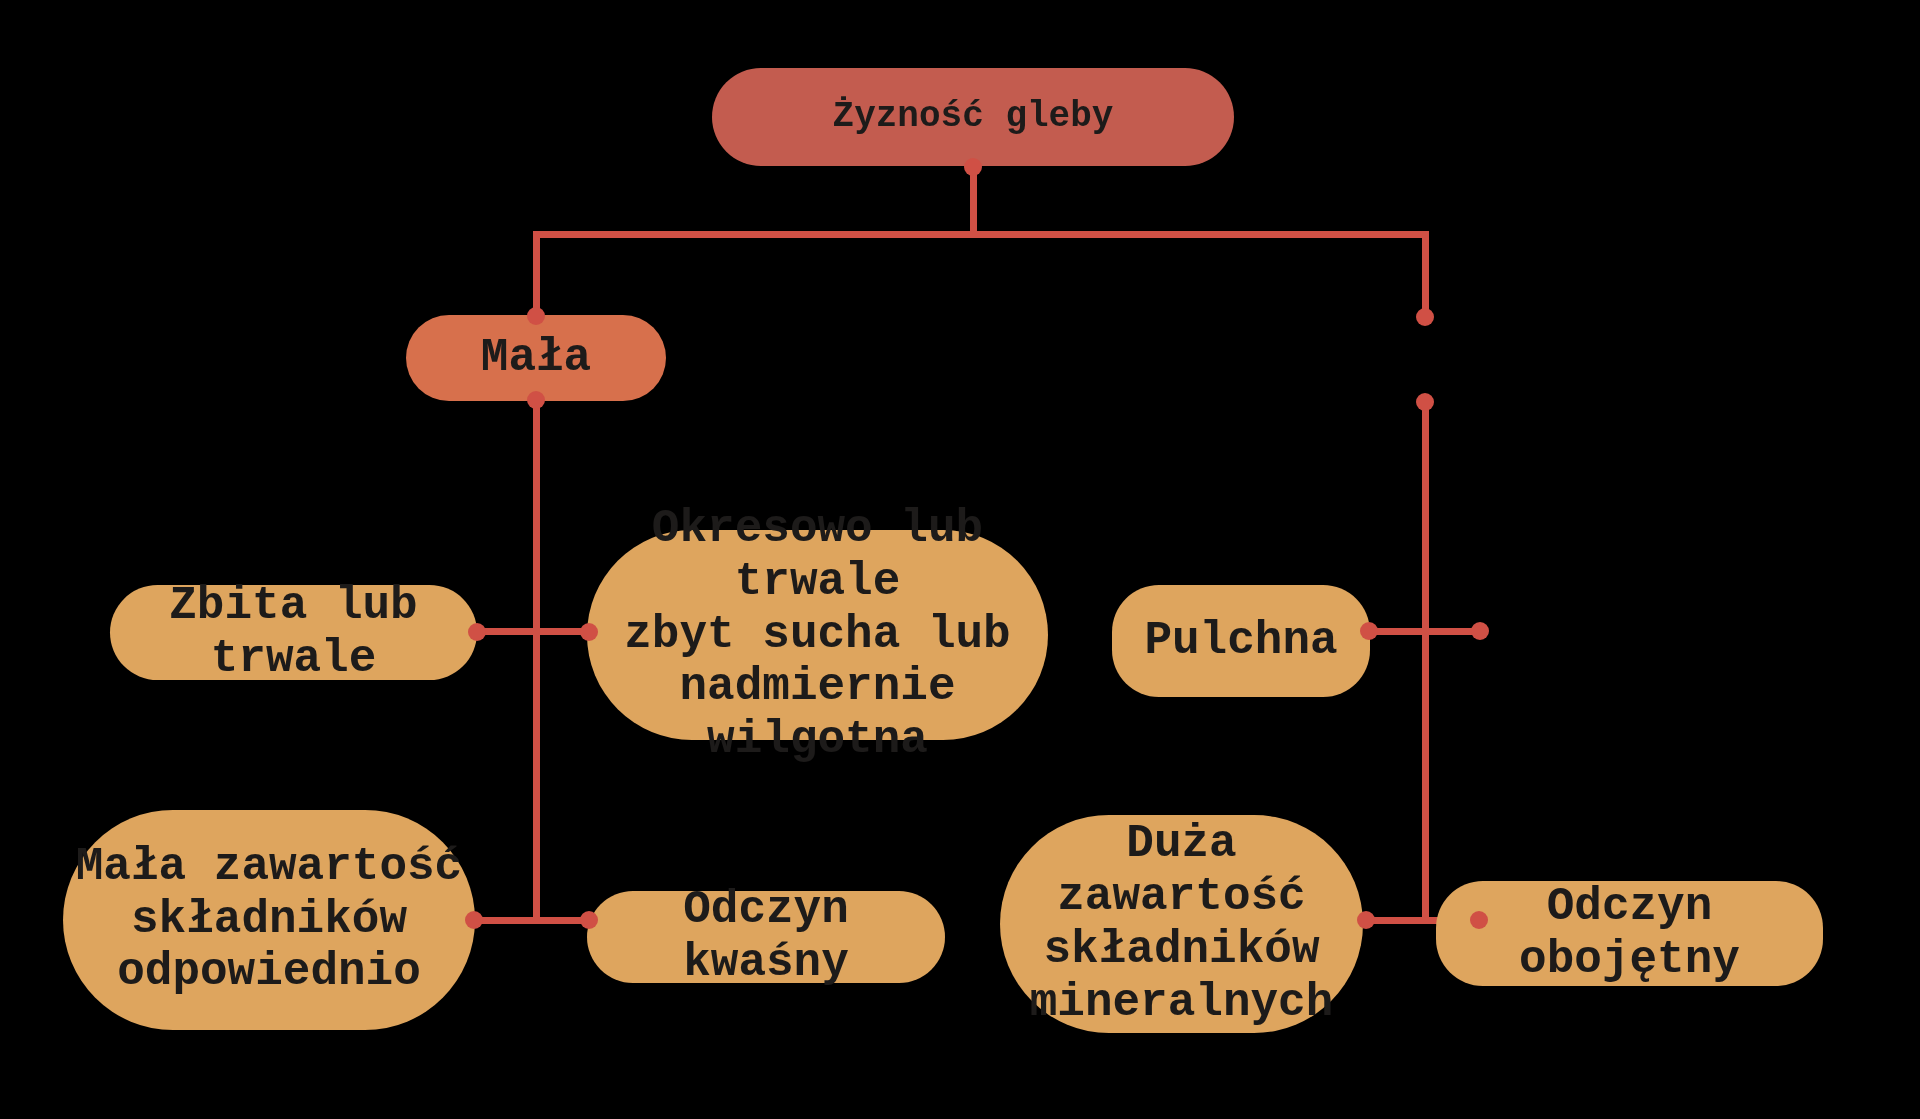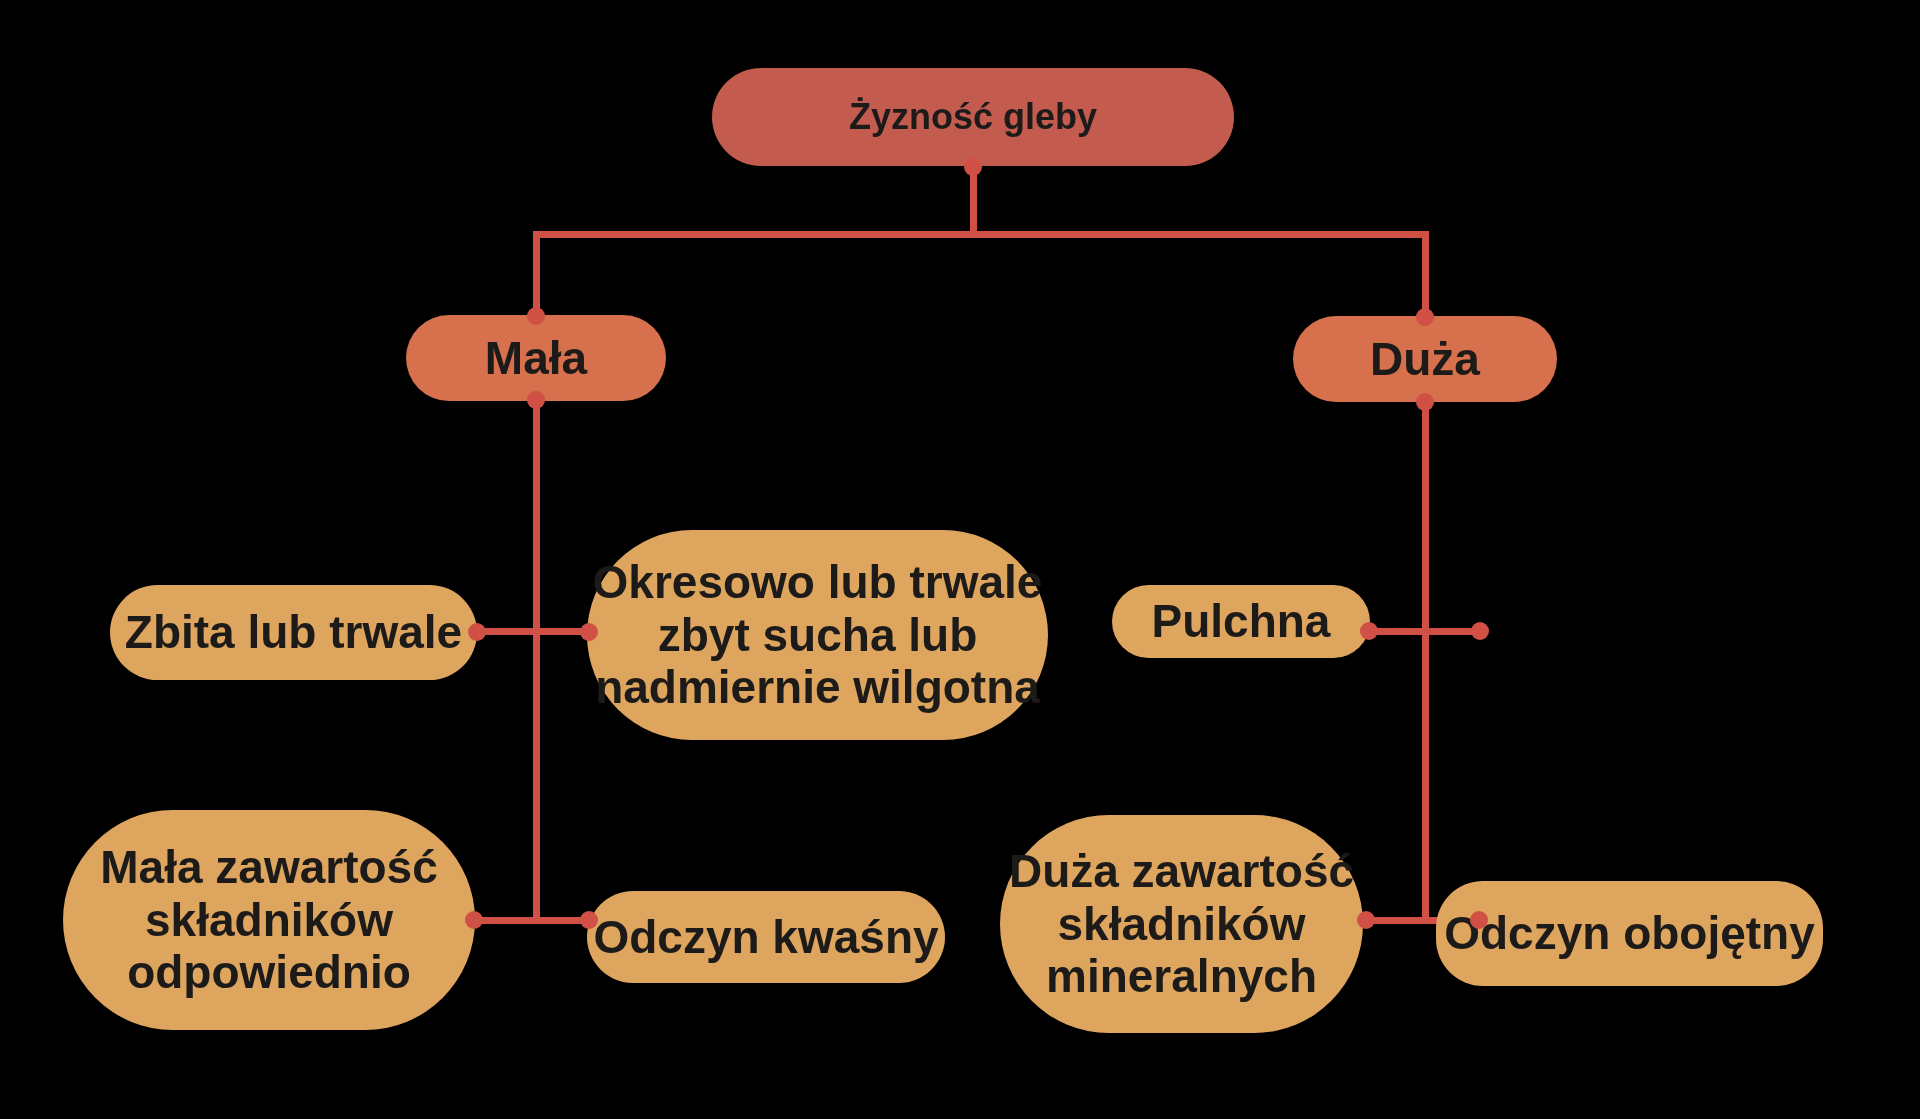--- a/index.html
+++ b/index.html
@@ -10,21 +10,21 @@
     --leafFill:#dea55e;
     --connector:#d05045;
     --text:#1d1b1a;
   }
   html,body{margin:0;padding:0;background:var(--background);}
   .stage{
     position:relative;
     width:1920px;height:1119px;
     background:var(--background);
     overflow:hidden;
-    font-family:Liberation Sans, sans-serif;
+    font-family:Liberation Mono, monospace;
   }
   .line{position:absolute;background:var(--connector);}
   .line.v{width:7px;}
   .line.h{height:7px;}
   .dot{
     position:absolute;width:18px;height:18px;border-radius:50%;
     background:var(--connector);
   }
   .node{
     position:absolute;
@@ -60,23 +60,20 @@
   <div class="line h" style="left:1363px;top:917px;width:119px;"></div>
 
   <div class="node root" style="left:712px;top:68px;width:522px;height:98px;border-radius:49px;">
     <span class="label">Żyzność gleby</span>
   </div>
 
   <div class="node branch" style="left:406px;top:315px;width:260px;height:86px;border-radius:43px;">
     <span class="label">Mała</span>
   </div>
 
-  <div class="node branch" style="left:1293px;top:316px;width:264px;height:86px;border-radius:43px;">
-    <span class="label">Duża</span>
-  </div>
 
   <div class="node leaf" style="left:110px;top:585px;width:367px;height:95px;border-radius:48px;">
     <span class="label">Zbita lub trwale</span>
   </div>
 
   <div class="node leaf" style="left:587px;top:530px;width:461px;height:210px;border-radius:105px;">
     <span class="label">Okresowo lub trwale
 zbyt sucha lub
 nadmiernie wilgotna</span>
   </div>
@@ -84,21 +81,21 @@
   <div class="node leaf" style="left:63px;top:810px;width:412px;height:220px;border-radius:110px;">
     <span class="label">Mała zawartość
 składników
 odpowiednio</span>
   </div>
 
   <div class="node leaf" style="left:587px;top:874px;width:358px;height:92px;border-radius:46px;margin-top:17px;">
     <span class="label">Odczyn kwaśny</span>
   </div>
 
-  <div class="node leaf" style="left:1112px;top:585px;width:258px;height:73px;border-radius:47px;">
+  <div class="node leaf" style="left:1112px;top:585px;width:258px;height:112px;border-radius:47px;">
     <span class="label">Pulchna</span>
   </div>
 
 
   <div class="node leaf" style="left:1000px;top:815px;width:363px;height:218px;border-radius:109px;">
     <span class="label">Duża zawartość
 składników
 mineralnych</span>
   </div>
 

